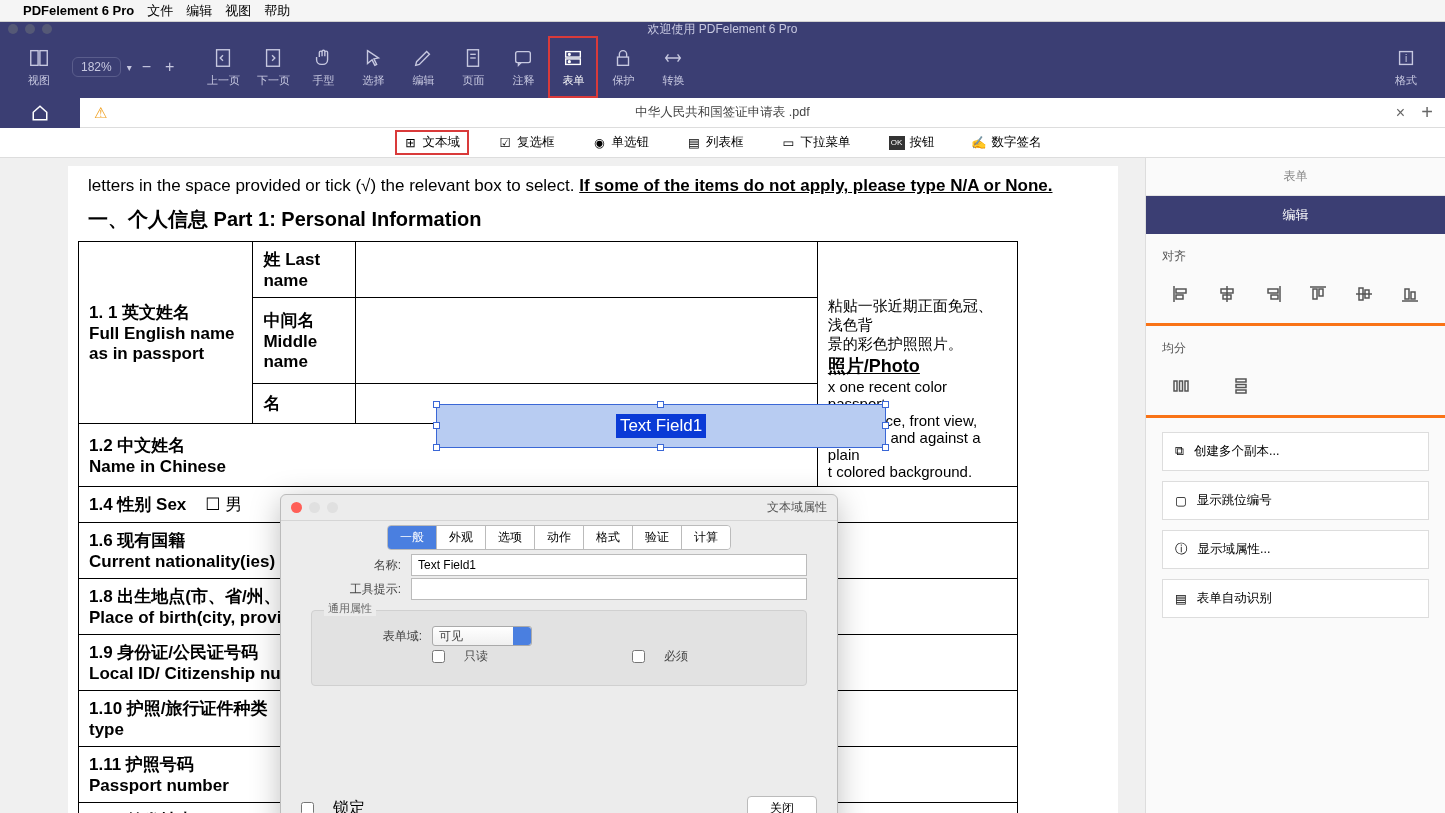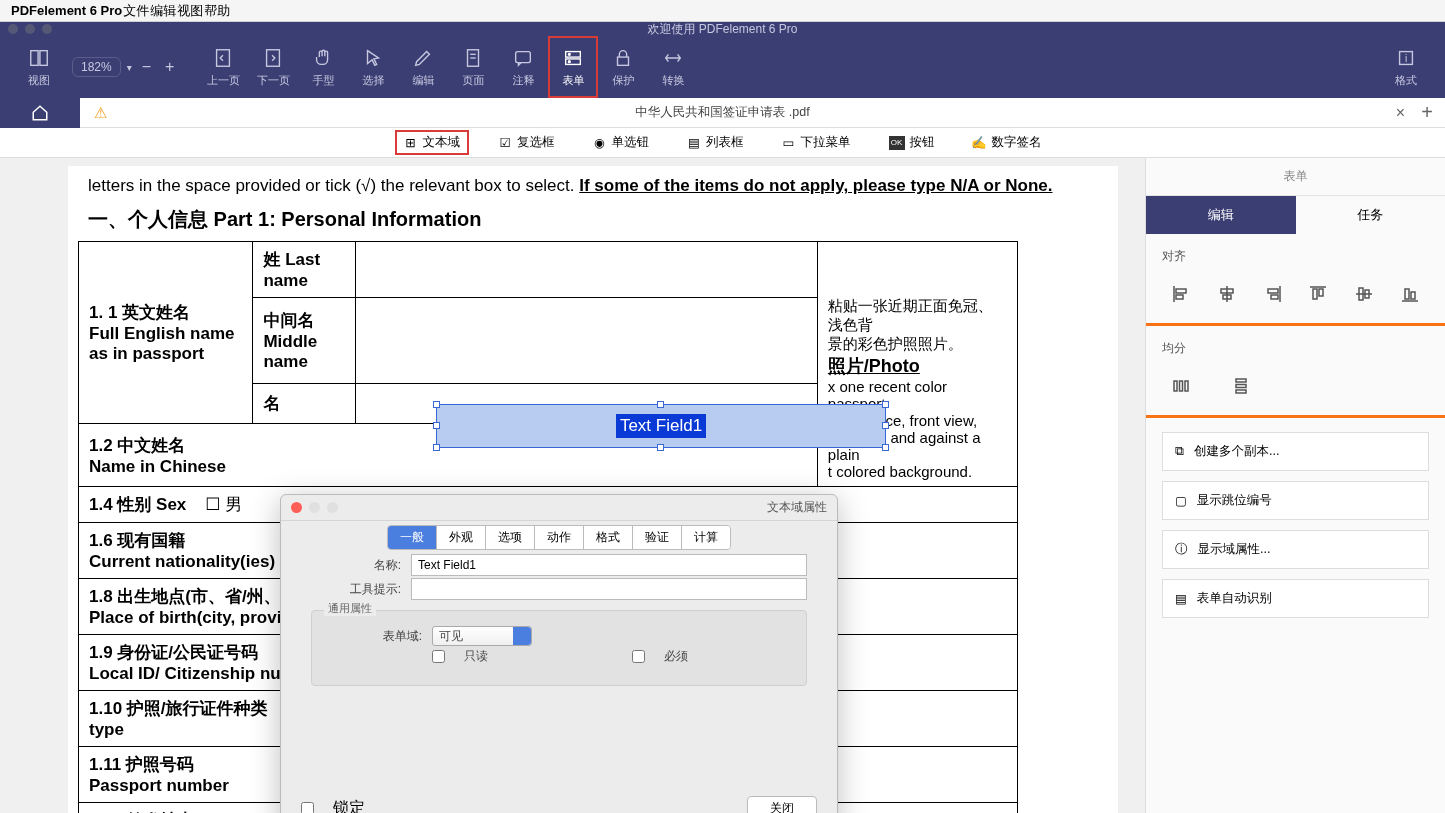--- a/index.html
+++ b/index.html
@@ -1,17 +1,17 @@
 <!DOCTYPE html>
 <html><head>
 <meta charset="utf-8">
 <style>
 *{margin:0;padding:0;box-sizing:border-box;font-family:-apple-system,"Helvetica Neue",Arial,sans-serif}
 body{width:1445px;height:813px;background:#fff;overflow:hidden;position:relative}
-.menubar{height:22px;background:#f5f5f5;display:flex;align-items:center;padding:0 10px;gap:1px;font-size:13px;border-bottom:1px solid #d0d0d0}
+.menubar{height:22px;background:#f5f5f5;display:flex;align-items:center;padding:0 10px;gap:13px;font-size:13px;border-bottom:1px solid #d0d0d0}
 .menubar .apple{font-size:14px}
 .menubar .appname{font-weight:600}
 .window-chrome{height:14px;background:#3b3e73;display:flex;align-items:center;padding:0 8px;gap:7px;position:relative;justify-content:center}
 .traffic{position:absolute;left:8px;display:flex;gap:7px}
 .traffic span{width:10px;height:10px;border-radius:50%;background:#555976;display:inline-block}
 .window-title{color:#c7c8e0;font-size:12px}
 .toolbar{height:62px;background:#3b3e73;display:flex;align-items:center;padding:0 14px;gap:0}
 .tbtn{display:flex;flex-direction:column;align-items:center;justify-content:center;color:#c7c8e0;font-size:11px;min-width:50px;height:62px;padding:0 6px;cursor:pointer}
 .tbtn.active{outline:2px solid #d93a3a;outline-offset:-2px;color:#fff}
 .tbtn .ticon{width:22px;height:22px;margin-bottom:4px;display:flex;align-items:center;justify-content:center}
@@ -383,21 +383,20 @@
           </label>
         <button class="btn">关闭</button>
       </div>
     </div>
   </div>
 
   <div class="rightpanel">
     <div class="rp-title">表单</div>
     <div class="rp-tabs">
       <div class="rp-tab active">编辑</div>
-      <div class="rp-tab">任务</div>
     </div>
     <div class="rp-section">
       <div class="rp-section-title">对齐</div>
       <div class="align-row">
         <span class="align-btn">
             <svg width="20" height="20" viewBox="0 0 20 20" fill="none" stroke="#555" stroke-width="1.5">
               <line x1="3" y1="2" x2="3" y2="18"></line>
               <rect x="5" y="5" width="10" height="4"></rect>
               <rect x="5" y="11" width="7" height="4"></rect>
             </svg>

